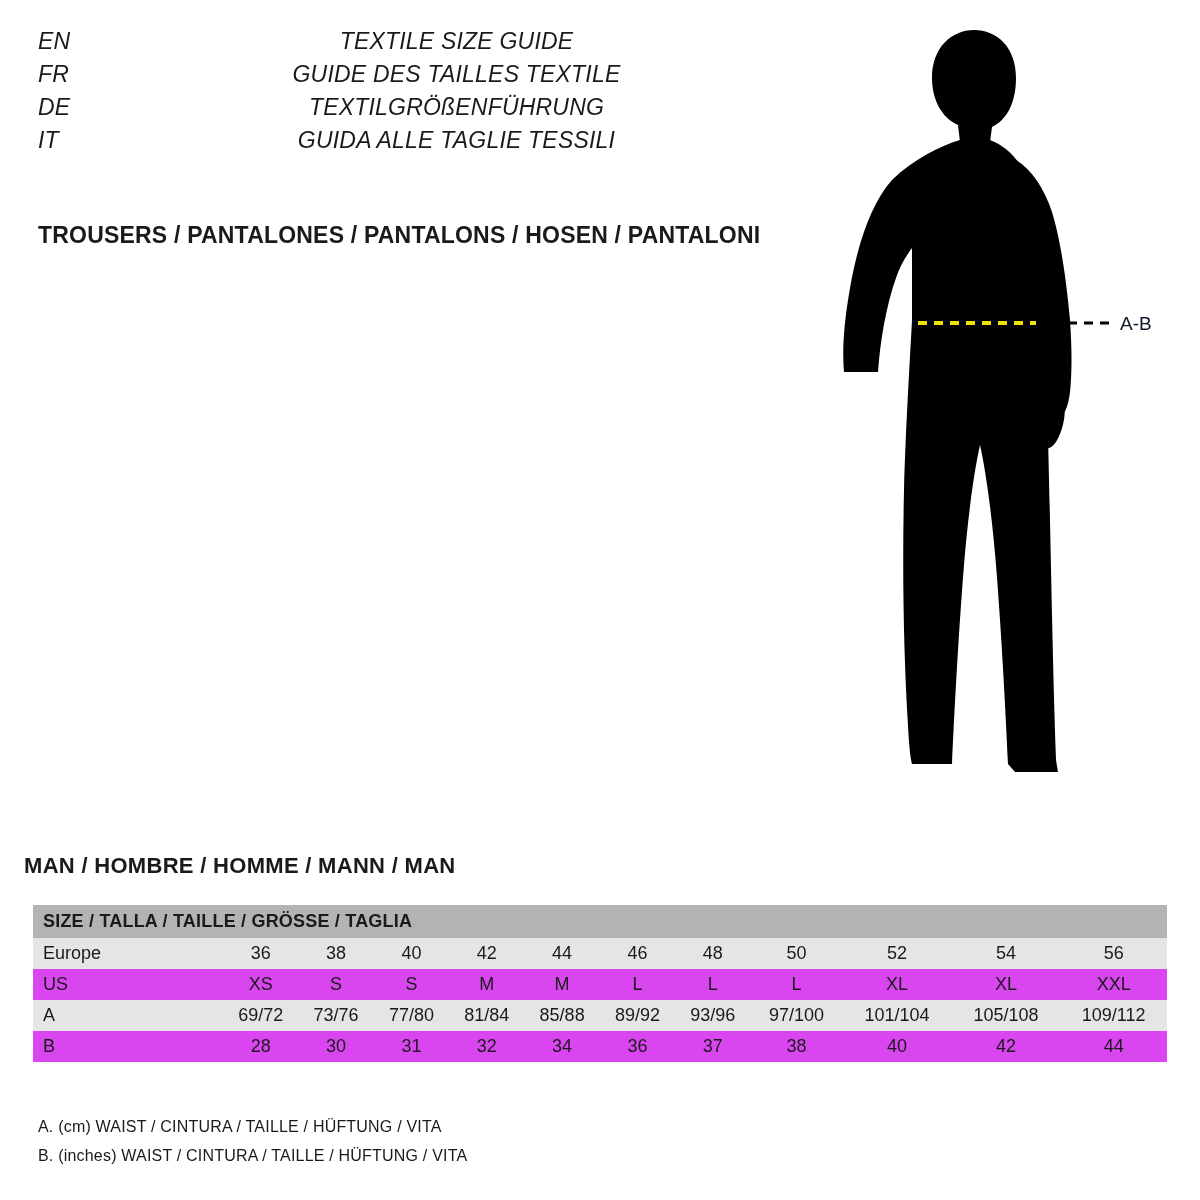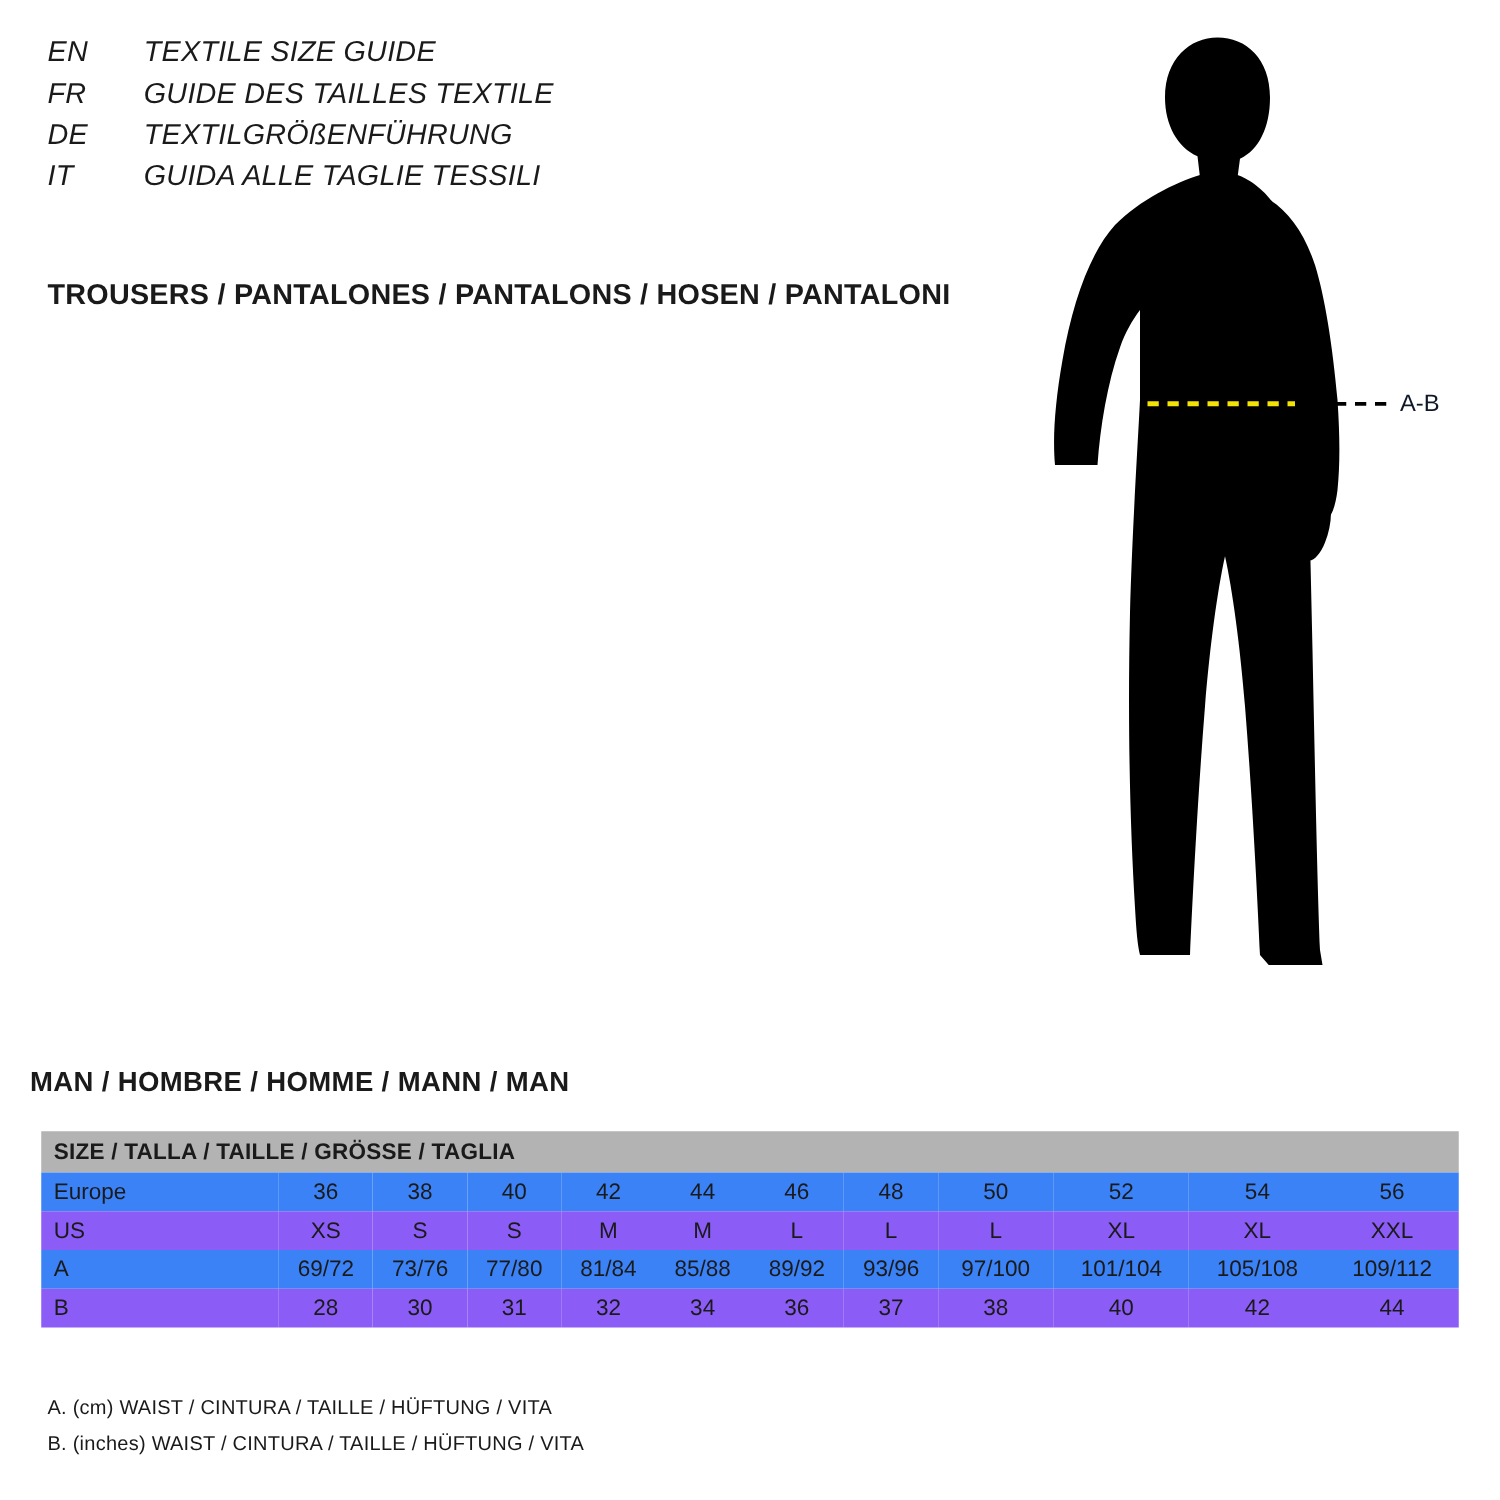--- a/index.html
+++ b/index.html
@@ -30,20 +30,21 @@
     height: 33px;
     font-size: 23px;
     letter-spacing: 0.2px;
   }
   .lang-code {
     width: 77px;
     flex: 0 0 77px;
   }
   .lang-text {
     flex: 1;
+    text-align: center;
   }
   .garment-line {
     position: absolute;
     left: 38px;
     top: 222px;
     font-size: 23px;
     font-weight: bold;
     letter-spacing: 0.2px;
   }
 
@@ -101,22 +102,22 @@
     font-size: 18px;
     padding-left: 10px;
     height: 33px;
     letter-spacing: 0.2px;
   }
   table.size-table td.row-label {
     text-align: left;
     padding-left: 10px;
     width: 180px;
   }
-  tr.band-light td { background: #3b82f6; }
-  tr.band-mid td   { background: #8b5cf6; }
+  tr.band-light td { background: #e5e5e5; }
+  tr.band-mid td   { background: #d946ef; }
 
   
   .footnotes {
     position: absolute;
     left: 38px;
     top: 1112px;
     font-size: 16px;
     line-height: 29px;
     letter-spacing: 0.2px;
   }

